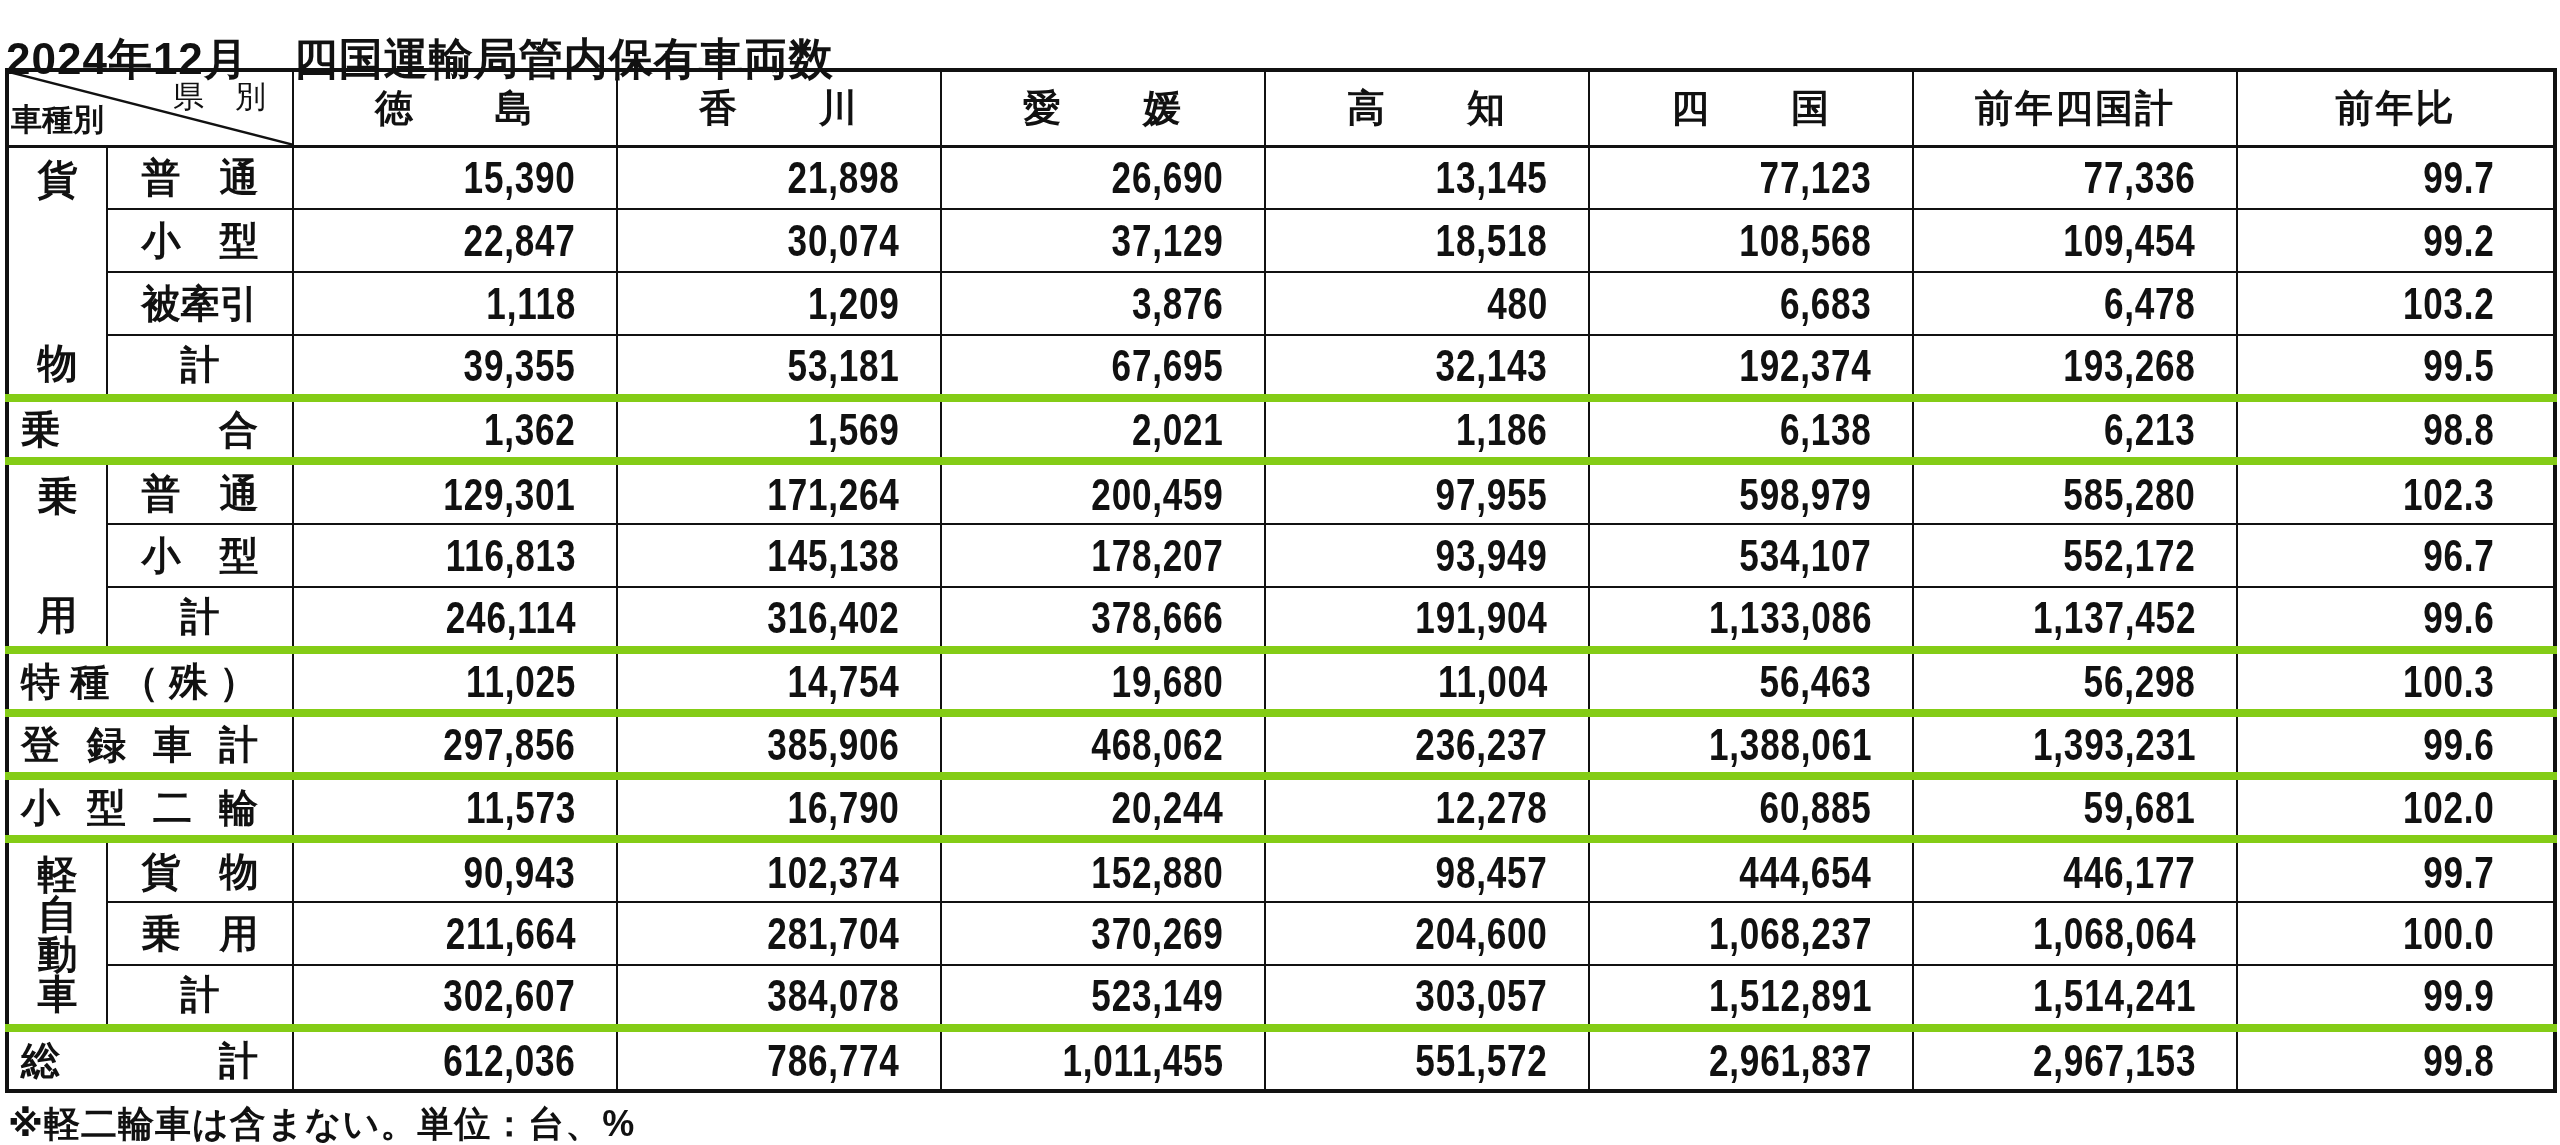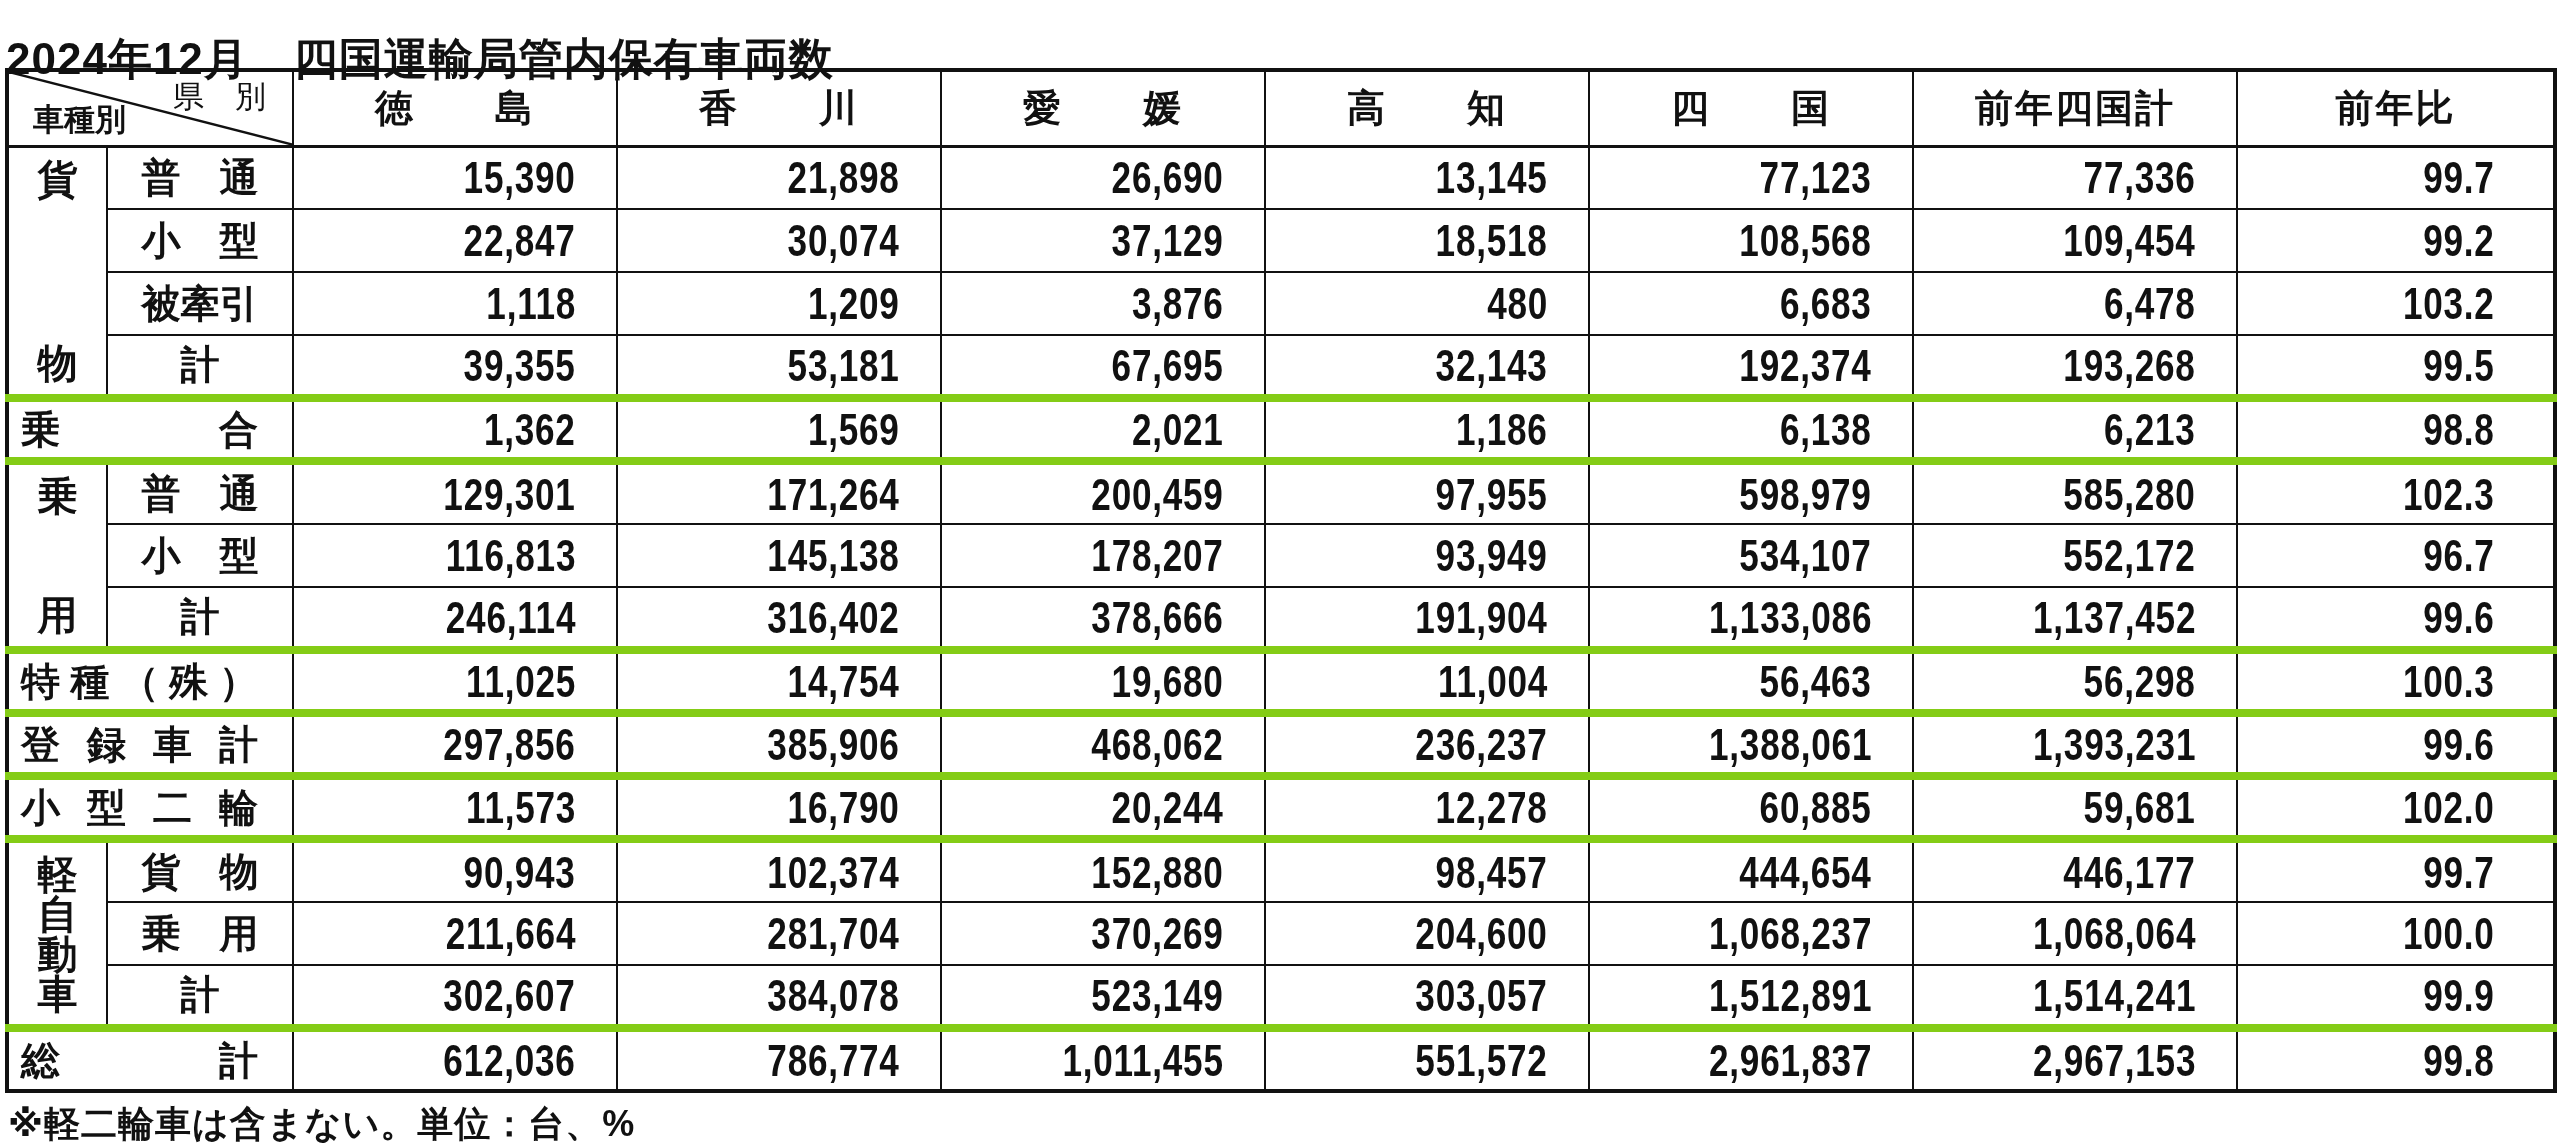--- a/index.html
+++ b/index.html
@@ -22,21 +22,21 @@
   th,td{border:2px solid #111;padding:0;overflow:hidden;}
   thead tr{height:76px;}
   thead th{border-bottom:3px solid #111;}
   tbody tr{height:63px;}
   .colhead{font-size:38px;font-weight:700;text-align:center;letter-spacing:2px;}
   
   .corner{position:relative;}
   .corner svg{position:absolute;inset:0;width:100%;height:100%;}
   .corner svg line{stroke:#111;stroke-width:2.5;}
   .c-tr{position:absolute;top:4px;right:26px;font-size:31px;font-weight:400;}
-  .c-bl{position:absolute;bottom:4px;left:24px;font-size:31px;font-weight:800;}
+  .c-bl{position:absolute;bottom:4px;left:2px;font-size:31px;font-weight:800;}
   
   .group{position:relative;}
   .group .wrap{
     position:absolute;left:0;right:0;top:11px;bottom:11px;
     display:flex;flex-direction:column;justify-content:space-between;align-items:center;
   }
   .group .wrap div{font-size:40px;font-weight:800;line-height:1;}
   
   .label{font-size:39px;font-weight:800;white-space:nowrap;}
   .label.center{text-align:center;}

